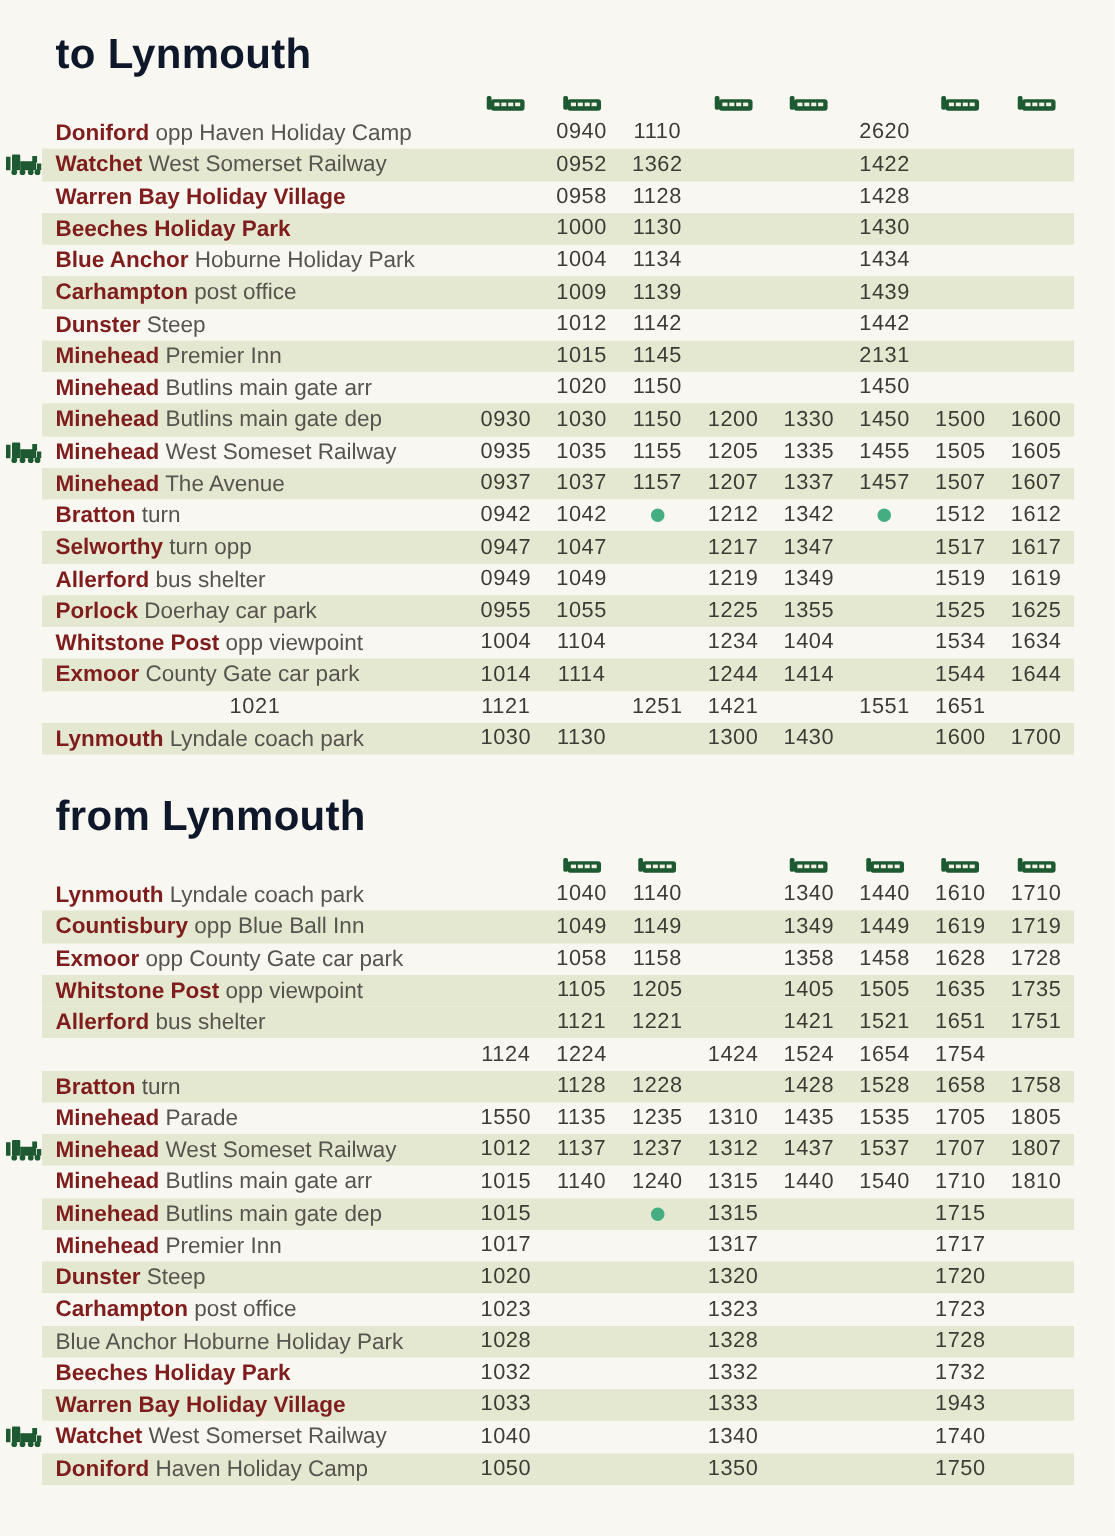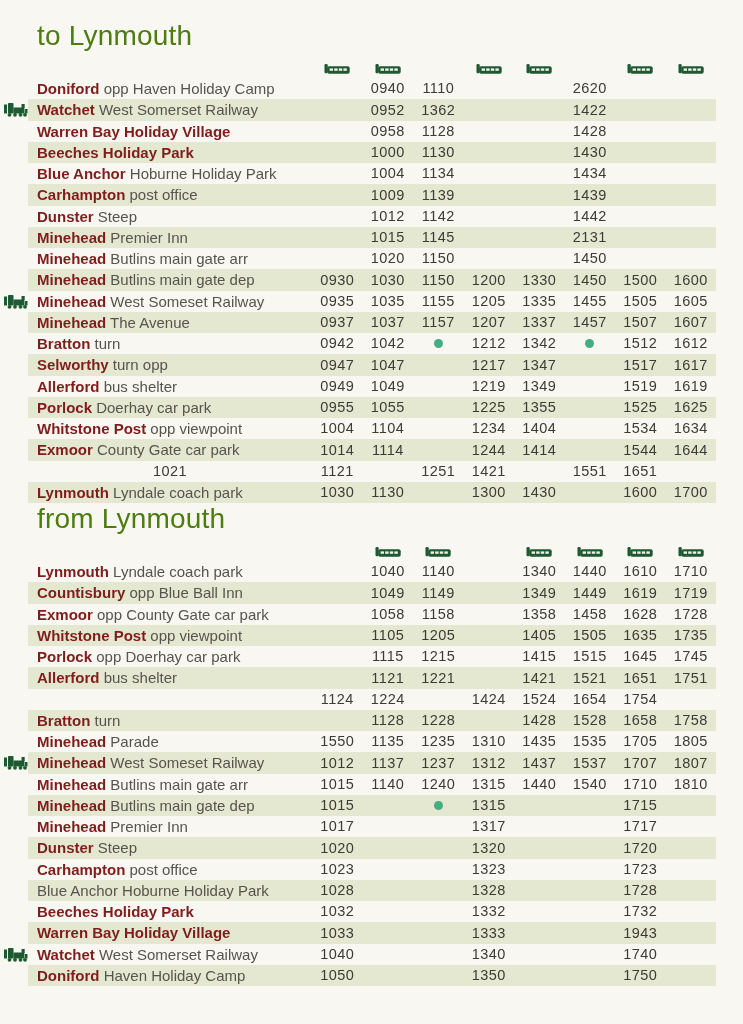--- a/index.html
+++ b/index.html
@@ -7,27 +7,27 @@
   body { font-family: "Liberation Sans", "DejaVu Sans", sans-serif; }
   .page {
     width: 743px; height: 1024px;
     background: #f8f7f1;
     overflow: hidden;
     position: relative;
   }
   h1.section-title {
     margin: 0 0 0 37px;
     font-size: 28px;
-    font-weight: 400;
+    font-weight: 700;
     letter-spacing: 0.2px;
-    color: #4d7c0f;
+    color: #0f172a;
     line-height: 32px;
   }
   .sec1 h1 { padding-top: 20px; }
-  .sec2 h1 { }
+  .sec2 h1 { padding-top: 25px; }
   .table {
     margin-left: 28px;
     width: 688px;
     margin-top: 6px;
   }
   .row {
     position: relative;
     display: grid;
     grid-template-columns: 284px repeat(8, 50.5px);
     align-items: center;
@@ -492,31 +492,20 @@
           <div class="stop"><b>Whitstone Post</b> opp viewpoint</div>
           <div class="cell"></div>
           <div class="cell">1105</div>
           <div class="cell">1205</div>
           <div class="cell"></div>
           <div class="cell">1405</div>
           <div class="cell">1505</div>
           <div class="cell">1635</div>
           <div class="cell">1735</div>
         </div>
-        <div class="row">
-          <div class="stop"><b>Porlock</b> opp Doerhay car park</div>
-          <div class="cell"></div>
-          <div class="cell">1115</div>
-          <div class="cell">1215</div>
-          <div class="cell"></div>
-          <div class="cell">1415</div>
-          <div class="cell">1515</div>
-          <div class="cell">1645</div>
-          <div class="cell">1745</div>
-        </div>
         <div class="row striped">
           <div class="stop"><b>Allerford</b> bus shelter</div>
           <div class="cell"></div>
           <div class="cell">1121</div>
           <div class="cell">1221</div>
           <div class="cell"></div>
           <div class="cell">1421</div>
           <div class="cell">1521</div>
           <div class="cell">1651</div>
           <div class="cell">1751</div>

